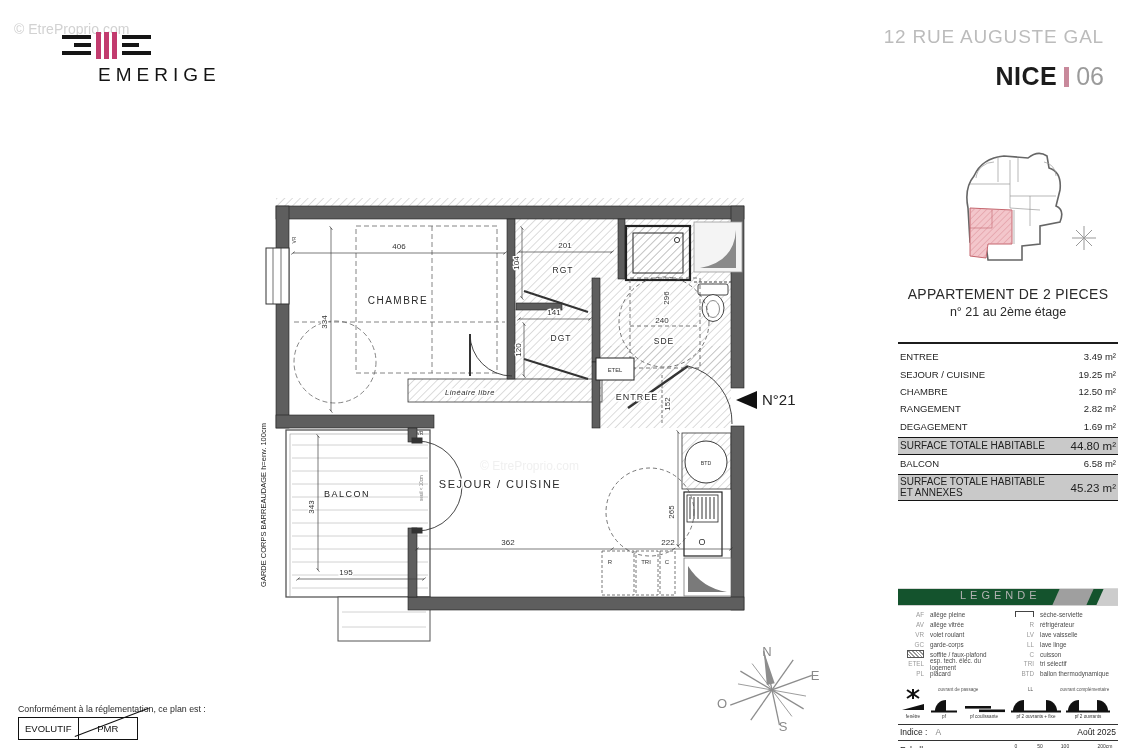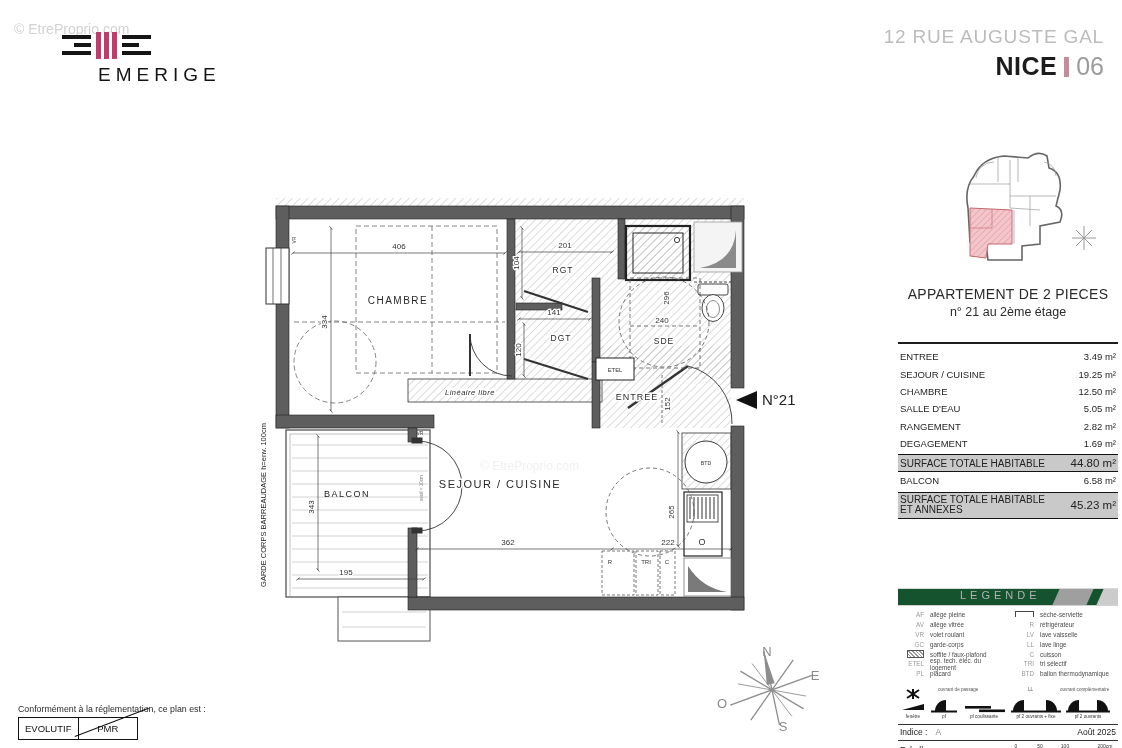--- a/index.html
+++ b/index.html
@@ -14,21 +14,21 @@
   .logo-e .bar{height:4.5px;background:#151515;}
   .logo-e .b-full{width:29px;}
   .logo-e.left .b-half{width:17px;align-self:flex-end;}
   .logo-e.right .b-half{width:17px;align-self:flex-start;}
   .logo-pins{display:flex;gap:3.5px;}
   .logo-pins .pin{width:4.5px;height:27px;background:#c23b6e;}
   .logo-text{font-size:19px;letter-spacing:5px;color:#141414;margin-top:4px;font-weight:400;margin-left:36px;}
   
   .hdr{position:absolute;right:18px;top:26px;text-align:right;}
   .hdr-address{font-size:19px;color:#bcbcbc;letter-spacing:.8px;font-weight:400;}
-  .hdr-city-line{margin-top:4px;font-size:25px;display:flex;justify-content:flex-end;align-items:center;}
+  .hdr-city-line{margin-top:14px;font-size:25px;display:flex;justify-content:flex-end;align-items:center;}
   .hdr-city{font-weight:bold;color:#1c1c1c;letter-spacing:.5px;}
   .hdr-bar{display:inline-block;width:5px;height:20px;background:#c8899b;margin:0 7px;}
   .hdr-dept{color:#9b9b9b;}
   
   .apt{position:absolute;left:898px;top:286px;width:220px;}
   .apt-title{text-align:center;font-size:14px;color:#2a2a2a;letter-spacing:.3px;}
   .apt-sub{text-align:center;font-size:12.5px;color:#2a2a2a;margin-top:3px;padding-bottom:23px;border-bottom:2.5px solid #1c1c1c;}
   .apt-rows{margin-top:4px;}
   .apt-row{display:flex;justify-content:space-between;align-items:center;font-size:9.5px;color:#1f1f1f;padding:3.2px 2px;}
   .apt-row .v{font-size:9.5px;}
@@ -367,24 +367,20 @@
       </div>
     <div class="apt-row">
         <span class="l">SEJOUR / CUISINE</span>
         <span class="v">19.25 m²</span>
       </div>
     <div class="apt-row">
         <span class="l">CHAMBRE</span>
         <span class="v">12.50 m²</span>
       </div>
     <div class="apt-row">
-        <span class="l">SALLE D'EAU</span>
-        <span class="v">5.05 m²</span>
-      </div>
-    <div class="apt-row">
         <span class="l">RANGEMENT</span>
         <span class="v">2.82 m²</span>
       </div>
     <div class="apt-row">
         <span class="l">DEGAGEMENT</span>
         <span class="v">1.69 m²</span>
       </div>
     <div class="apt-sum">
         <span class="l">SURFACE TOTALE HABITABLE</span>
         <span class="v">44.80 m²</span>

